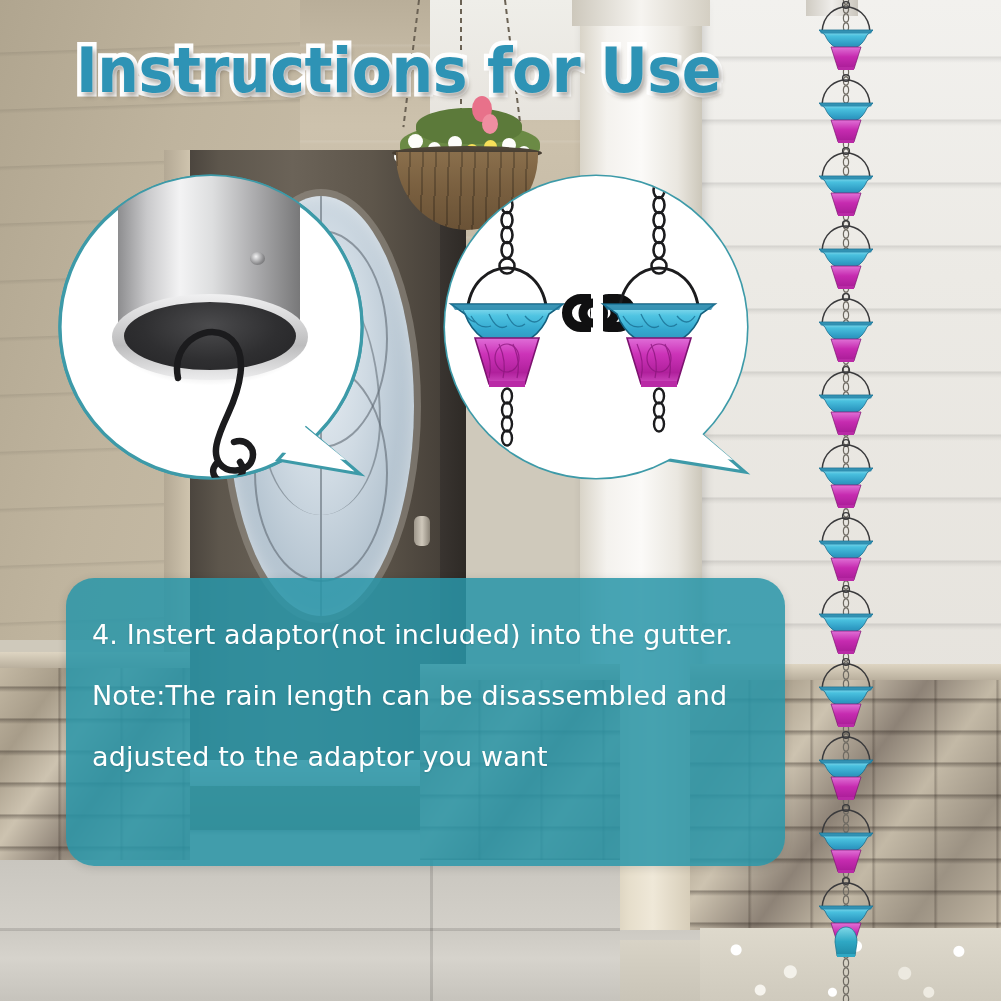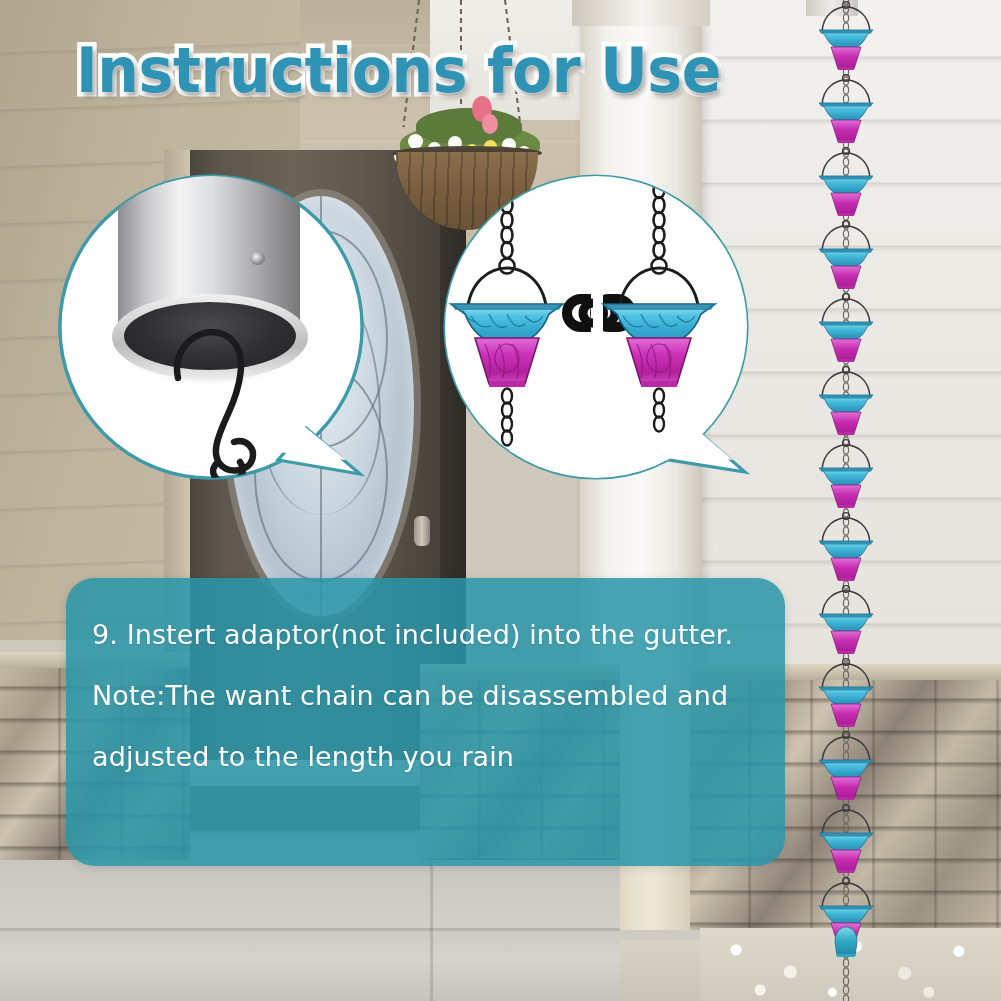--- a/index.html
+++ b/index.html
@@ -436,23 +436,23 @@
             <ellipse cx="62" cy="172" rx="5" ry="7.5"></ellipse>
             <ellipse cx="62" cy="186" rx="5" ry="7.5"></ellipse>
           </g>
         </g>
       </svg>
     </div>
   </div>
 
   <div class="panel"></div>
   <div class="panel-lines">
-    <div class="pline">9. Instert adaptor(not included) into the gutter.</div>
-    <div class="pline">Note:The want chain can be disassembled and</div>
-    <div class="pline">adjusted to the length you rain</div>
+    <div class="pline">4. Instert adaptor(not included) into the gutter.</div>
+    <div class="pline">Note:The rain length can be disassembled and</div>
+    <div class="pline">adjusted to the adaptor you want</div>
   </div>
 
   <svg id="rainchain" viewBox="0 0 120 1001">
     <defs>
       <linearGradient id="rcBowl" x1="0" y1="0" x2="0" y2="1">
         <stop offset="0%" stop-color="#a6e8f5"></stop>
         <stop offset="30%" stop-color="#49c0de"></stop>
         <stop offset="70%" stop-color="#2f9cc4"></stop>
         <stop offset="100%" stop-color="#2a86ab"></stop>
       </linearGradient>

